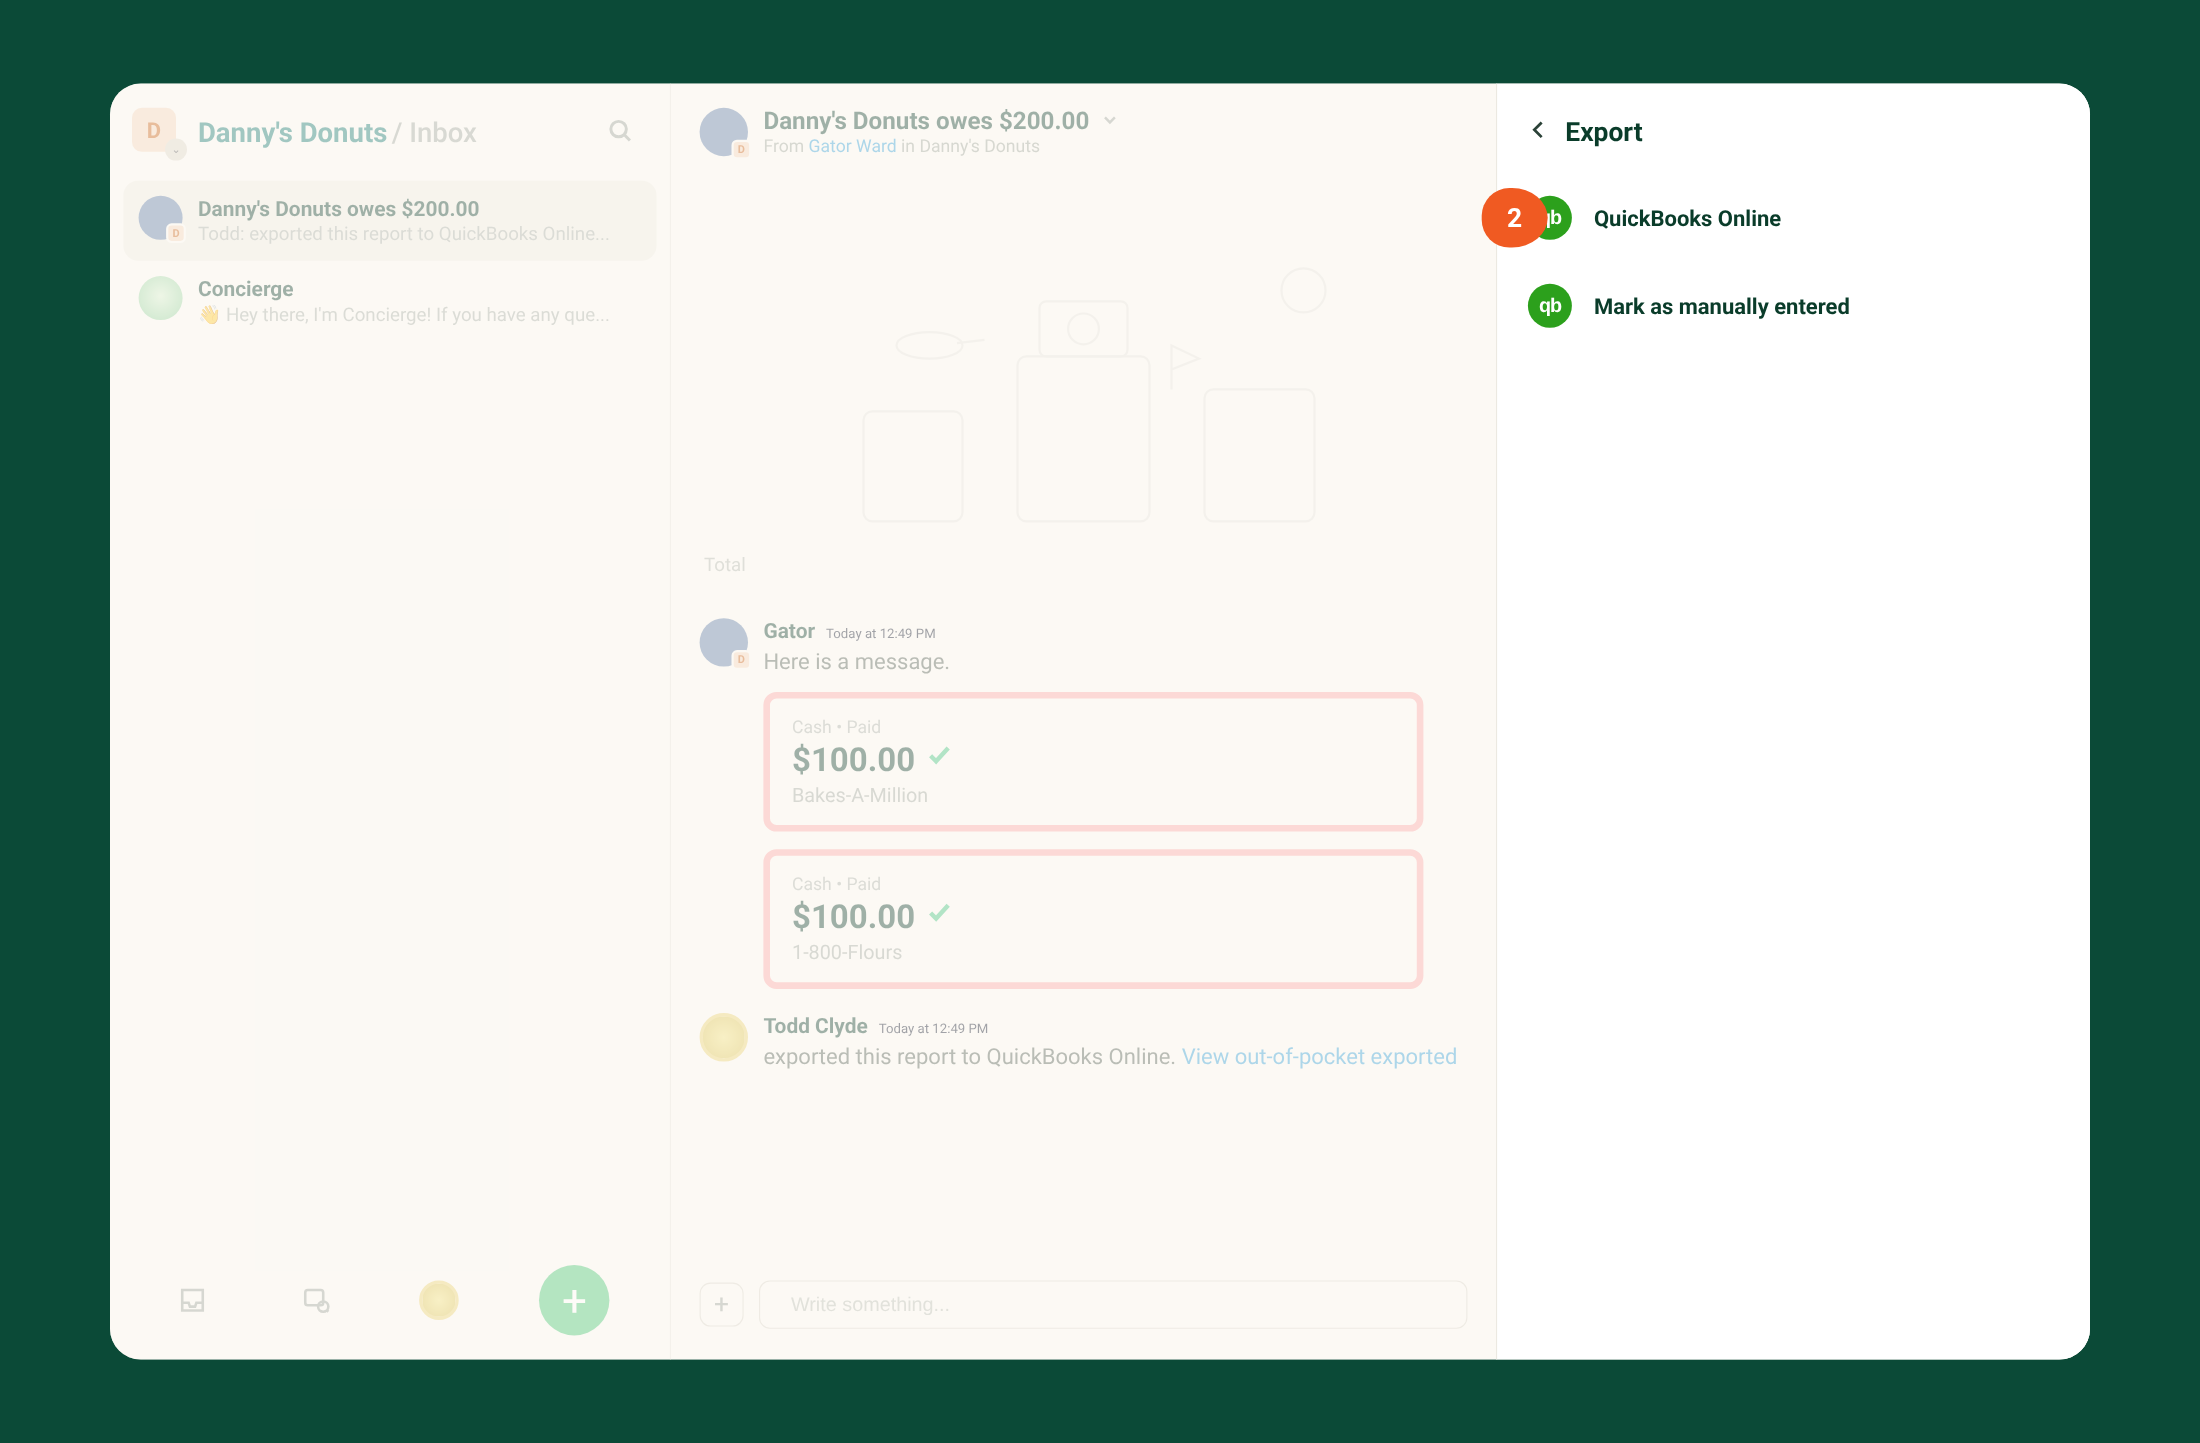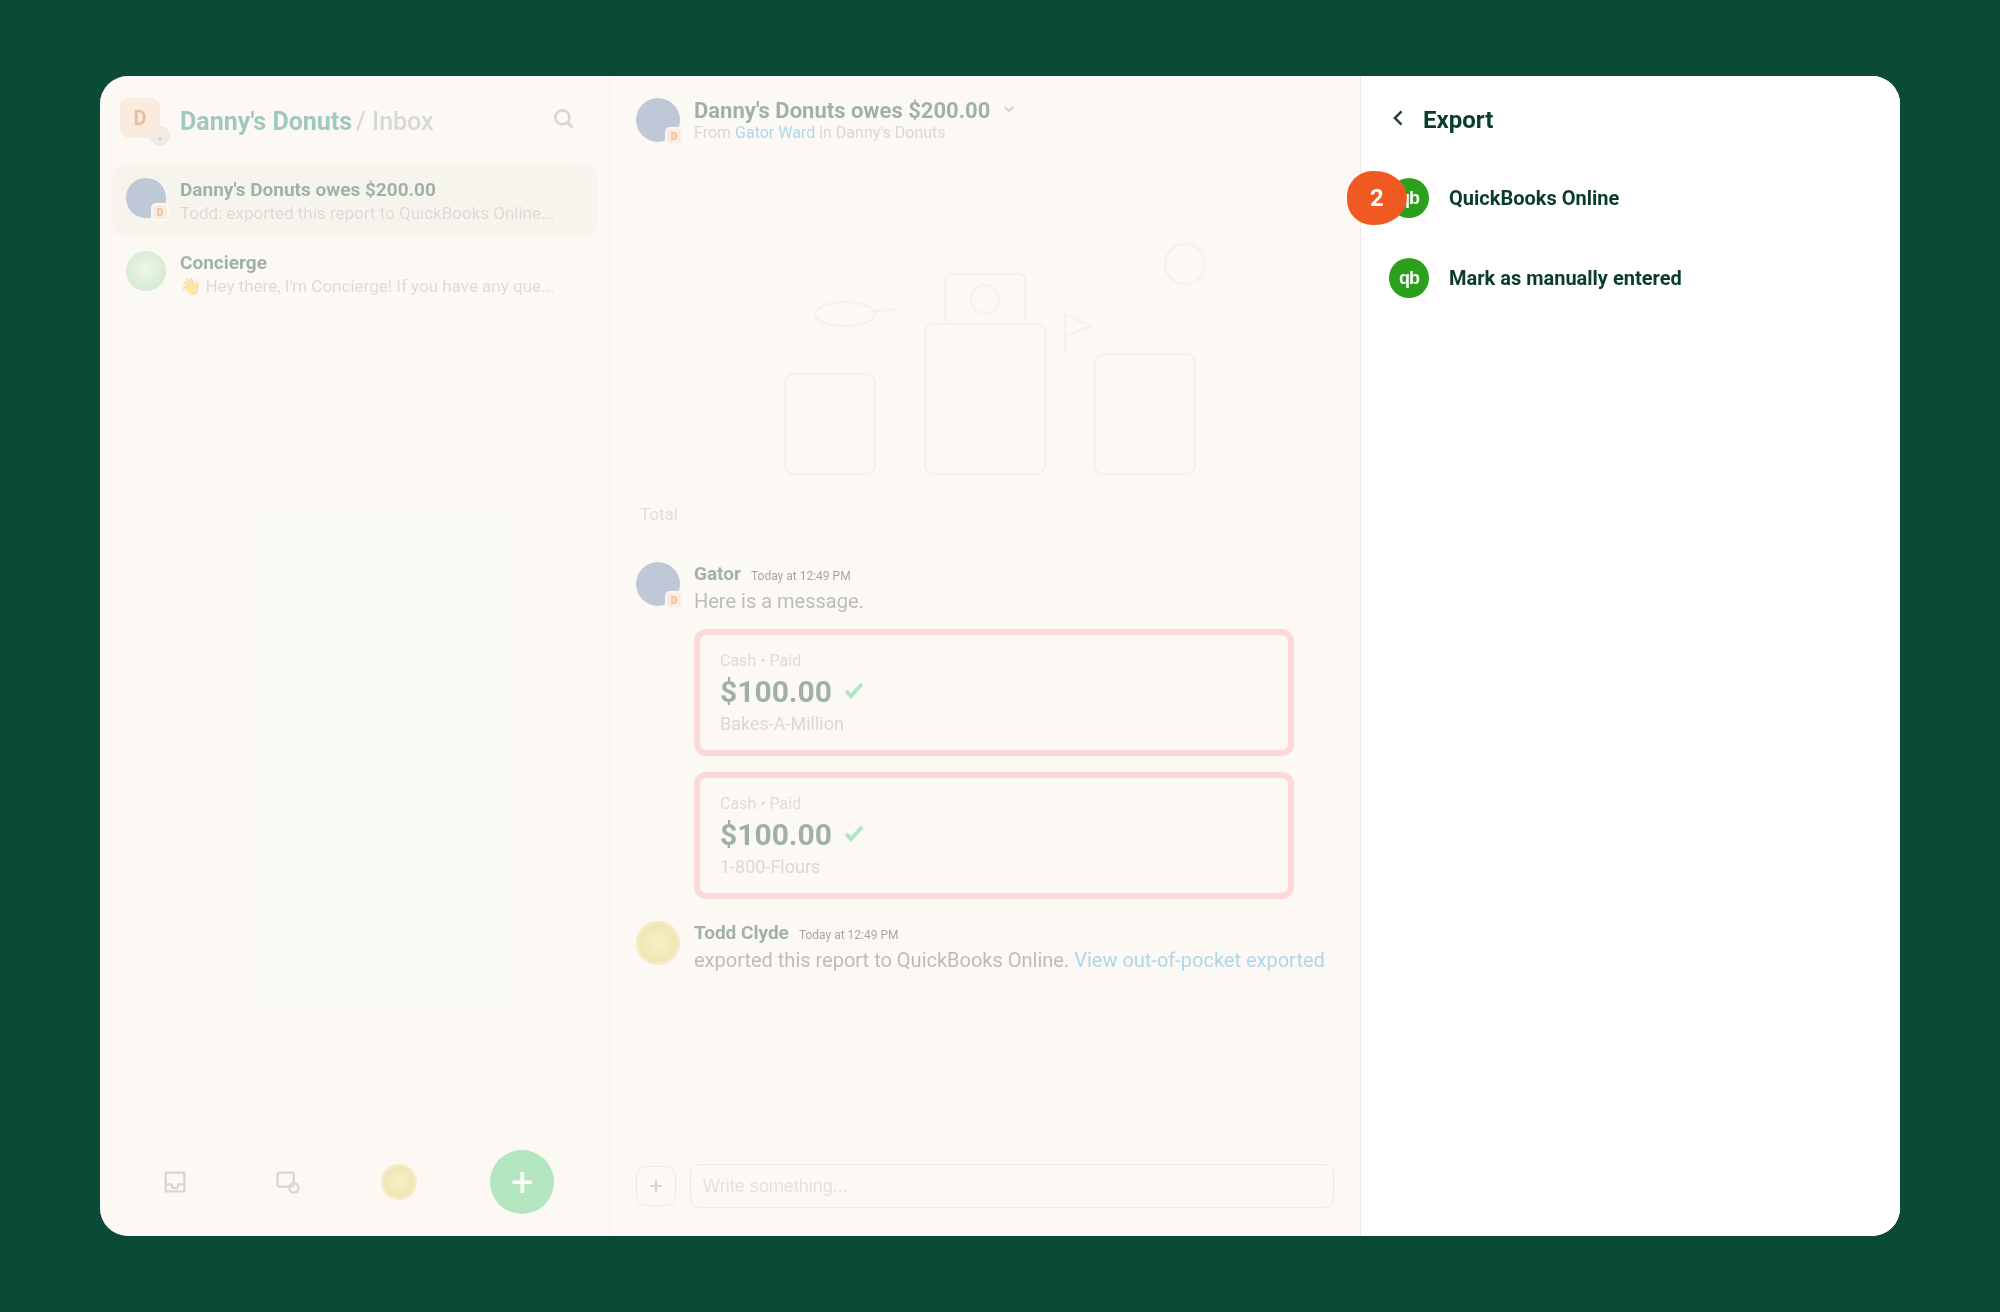--- a/index.html
+++ b/index.html
@@ -197,21 +197,21 @@
 .msg .link { color: #2e9fd8; }
 
 .expense-card {
   border: 6px solid #fca5a5;
   border-radius: 12px;
   padding: 16px 20px;
   margin-top: 16px;
   width: 600px;
 }
 .expense-meta { font-size: 16px; color: #a9afa8; }
-.expense-amt-row { display: flex; align-items: center; gap: 10px; margin: 4px 0; }
+.expense-amt-row { display: flex; align-items: flex-start; gap: 10px; margin: 4px 0; }
 .expense-amt { font-size: 30px; font-weight: 700; color: #0a3c2a; }
 .check svg { width: 24px; height: 24px; color: #3cc27b; }
 .expense-vendor { font-size: 18px; color: #9fa69d; margin-top: 2px; }
 
 .composer {
   display: flex;
   align-items: center;
   gap: 14px;
   padding: 18px 26px 28px;
 }
@@ -220,21 +220,21 @@
   border: 1px solid #d9d5ca;
   border-radius: 10px;
   display: flex; align-items: center; justify-content: center;
   color: #9aa199; font-size: 24px;
 }
 .composer-input {
   flex: 1;
   height: 44px;
   border: 1px solid #d9d5ca;
   border-radius: 10px;
-  padding: 0 12px;
+  padding: 0 28px;
   font-size: 18px;
   color: #333;
   background: #fbf9f4;
 }
 .composer-input::placeholder { color: #b7bdb4; }
 
 
 .panel {
   width: 540px;
   background: #fff;

